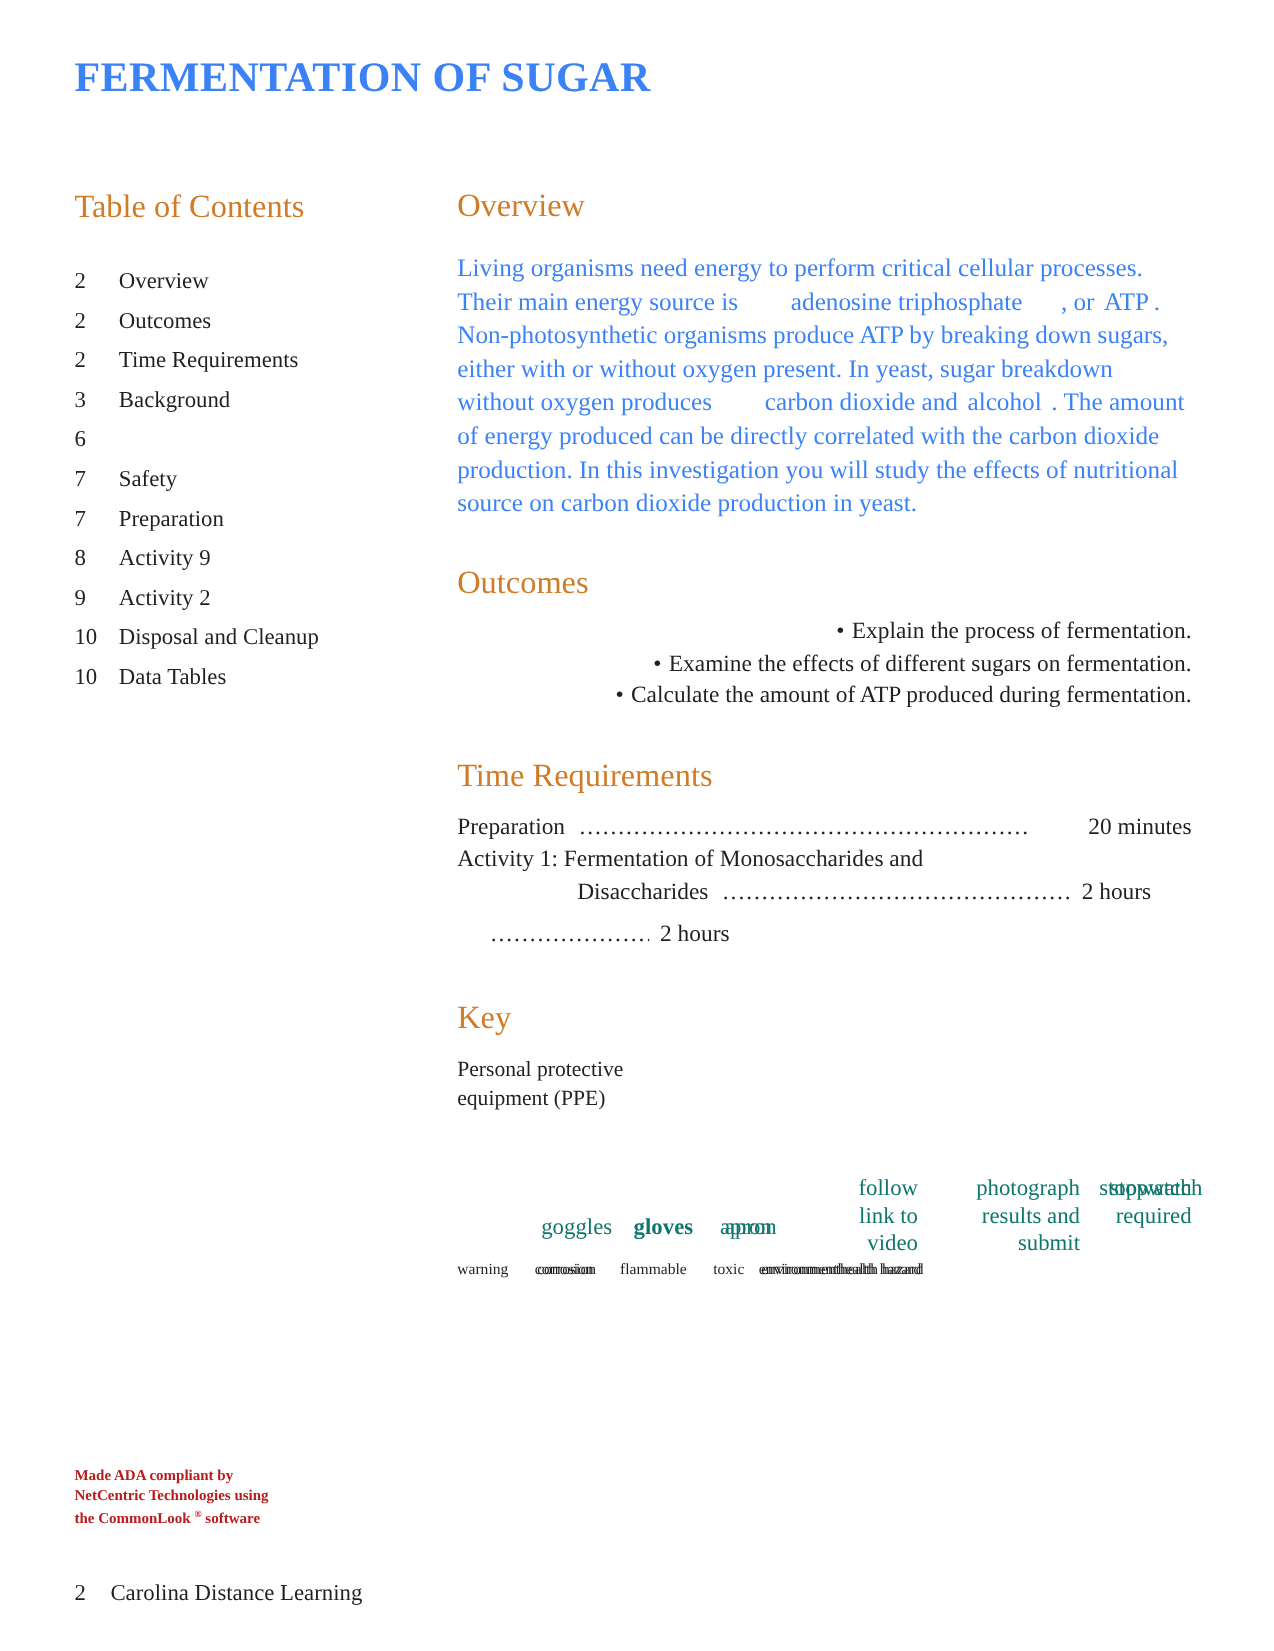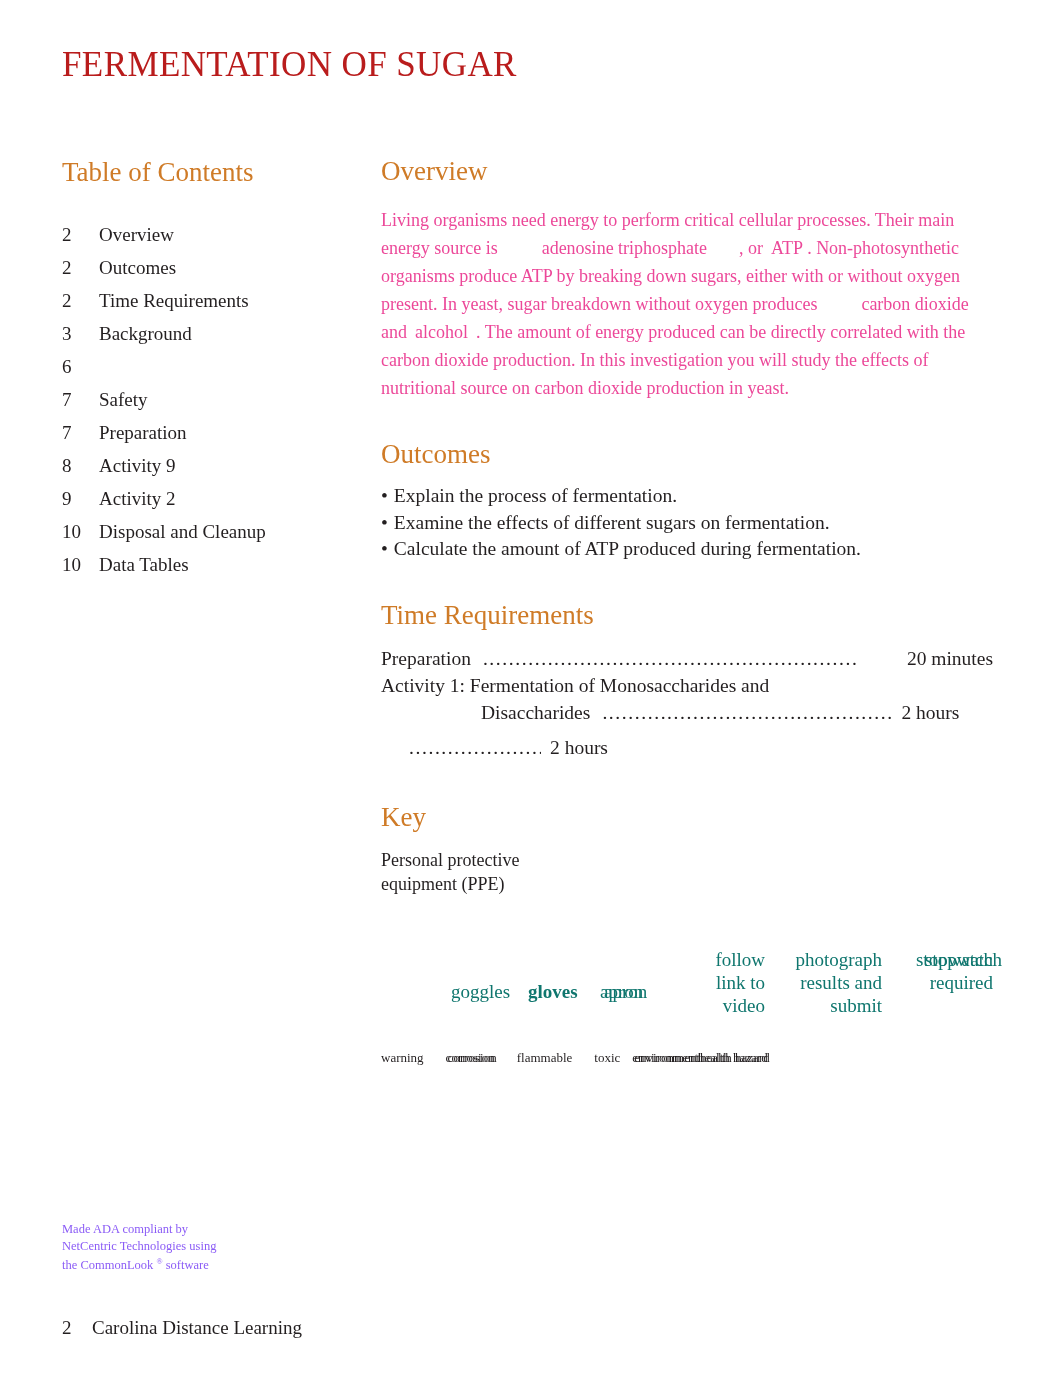--- a/index.html
+++ b/index.html
@@ -20,23 +20,24 @@
     overflow: hidden;
   }
 
   
   #doc-title {
     position: absolute;
     left: 62px;
     top: 44px;
     font-size: 35px;
     line-height: 42px;
-    color: #b91c1c;
+    color: #3b82f6;
     letter-spacing: 0.4px;
     white-space: nowrap;
+    font-weight: bold;
   }
 
   
   #toc {
     position: absolute;
     left: 62px;
     top: 155px;
     width: 300px;
   }
   #toc-heading {
@@ -73,40 +74,41 @@
     font-size: 27px;
     line-height: 33px;
     color: #cf7b27;
   }
   #overview-heading { margin: 0 0 18px 0; }
   #outcomes-heading { margin: 36px 0 12px 0; }
   #time-heading     { margin: 36px 0 13px 0; }
   #key-heading      { margin: 40px 0 14px 0; }
 
   .body-text {
-    font-size: 18px;
+    font-size: 21px;
     line-height: 28px;
-    color: #ec4899;
+    color: #3b82f6;
   }
   .gap-lg { display: inline-block; width: 44px; }
   .gap-sm { display: inline-block; width: 8px; }
   .gap-xs { display: inline-block; width: 4px; }
   .gap-eol { display: inline-block; width: 32px; }
 
   
   #outcomes-list {
     margin: 0;
     padding: 0;
     list-style: none;
   }
   #outcomes-list li {
     font-size: 19.5px;
     line-height: 26.5px;
     color: #231f20;
     white-space: nowrap;
+    text-align: right;
   }
   .bullet-dot { margin-right: 6px; }
 
   
   .time-block { font-size: 19.5px; line-height: 27px; color: #231f20; }
   .time-row {
     display: flex;
     align-items: baseline;
     white-space: nowrap;
   }
@@ -176,21 +178,22 @@
   .hz-gap { display: inline-block; width: 22px; }
   .hz-gap-sm { display: inline-block; width: 12px; }
 
   
   #ada-note {
     position: absolute;
     left: 62px;
     top: 1221px;
     font-size: 12.5px;
     line-height: 16.5px;
-    color: #8b5cf6;
+    color: #b91c1c;
+    font-weight: bold;
   }
   #ada-note sup { font-size: 8px; vertical-align: super; }
   #page-footer {
     position: absolute;
     left: 62px;
     top: 1316px;
     font-size: 19px;
     line-height: 24px;
     color: #231f20;
     display: flex;
@@ -303,21 +306,21 @@
       <div class="key-item" style="left:219px; top:132px;">
         <span class="dbl"><span class="under">apron</span><span class="over">apron</span></span>
       </div>
 
       <div class="key-item" style="left:312px; top:100px; width:72px;">
         <div>follow</div>
         <div>link to</div>
         <div>video</div>
       </div>
 
-      <div class="key-item" style="left:385px; top:100px; width:116px;">
+      <div class="key-item" style="left:403px; top:100px; width:116px;">
         <div>photograph</div>
         <div>results and</div>
         <div>submit</div>
       </div>
 
       <div class="key-item" style="left:512px; top:100px; width:100px;">
         <div><span class="dbl wide"><span class="under">stopwatch</span><span class="over">stopwatch</span></span></div>
         <div>required</div>
       </div>
 

